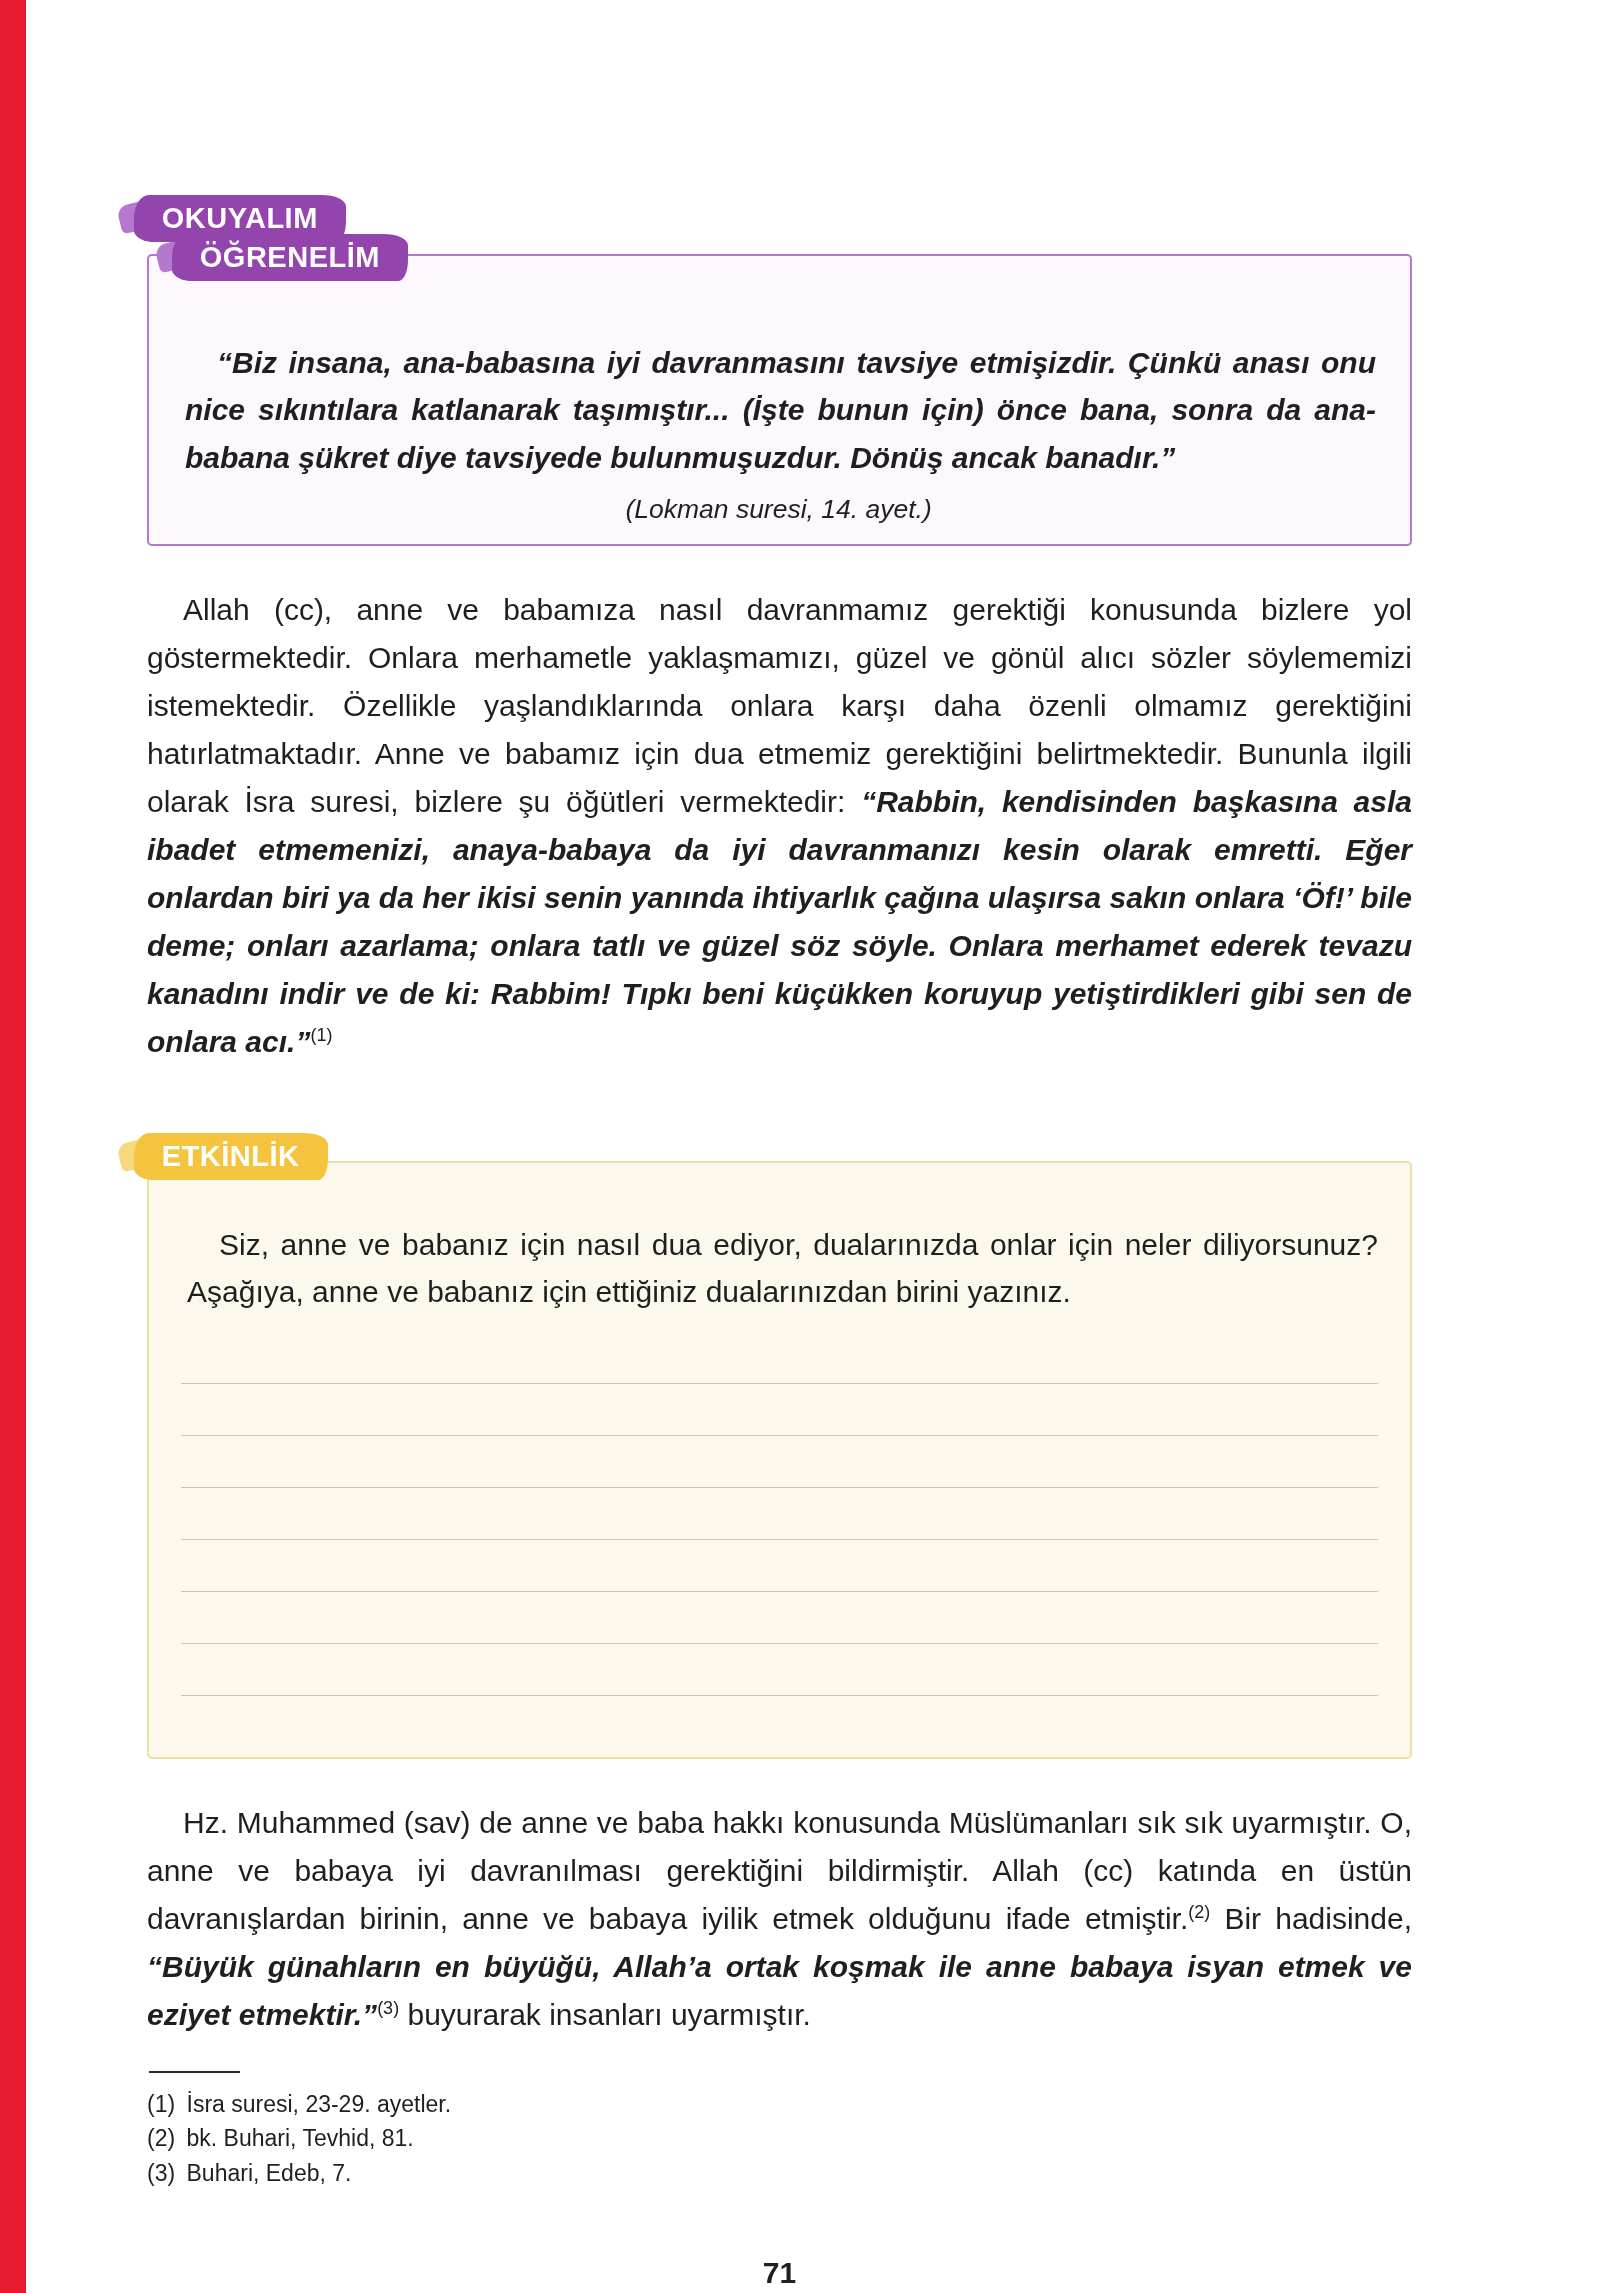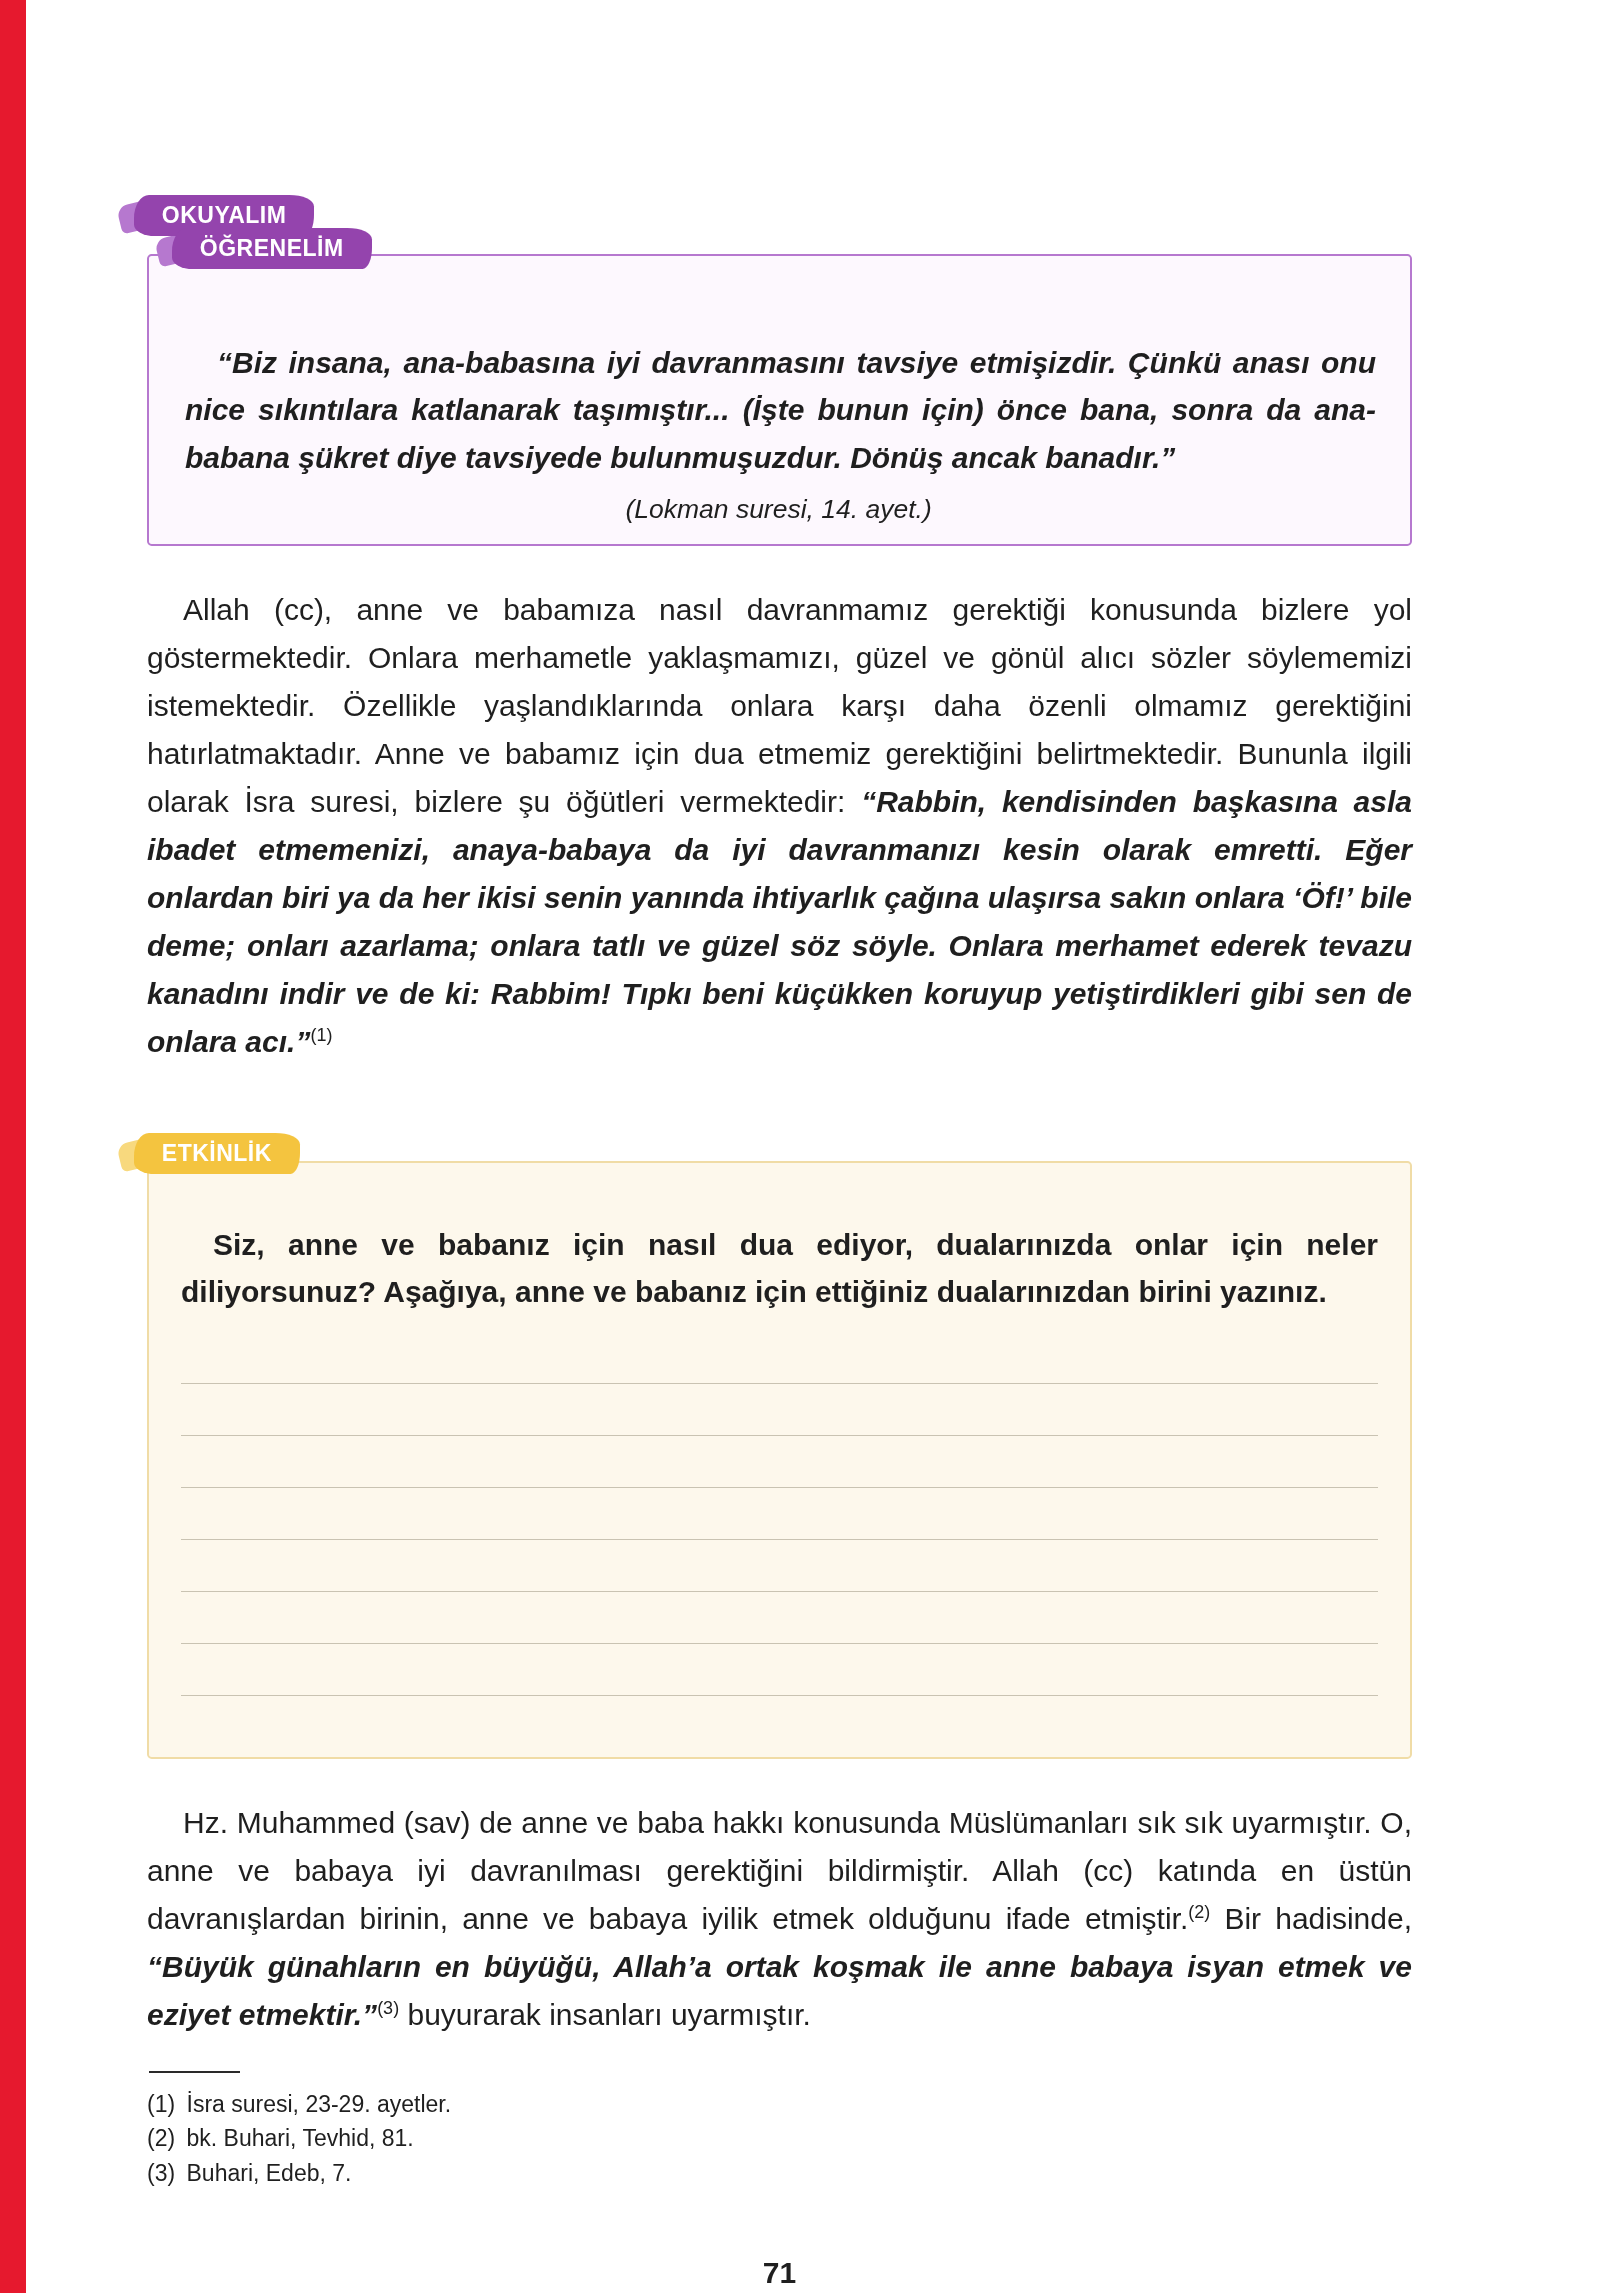--- a/index.html
+++ b/index.html
@@ -22,21 +22,21 @@
     margin-left: 147px;
     width: 1265px;
     padding-top: 254px;
   }
 
   
   .badge-line {
     display: inline-block;
     color: #ffffff;
     font-weight: bold;
-    font-size: 23px;
+    font-size: 29px;
     letter-spacing: 0.5px;
     padding: 8.5px 28px 9.5px 28px;
     position: relative;
   }
   .badge-purple {
     background: #9444ad;
     border-radius: 15px 24.6px 9.5px 21px / 23px 11.4px 21px 11.4px;
   }
   .badge-purple::before {
     content: "";
@@ -128,22 +128,21 @@
     border: 2.8px solid #f0dca6;
     background: #fdf8ec;
     border-radius: 4.7px;
     padding: 59px 32px 61px 32px;
   }
   .activity-prompt {
     font-size: 30px;
     line-height: 1.55;
     text-align: justify;
     text-indent: 32px;
-    margin: 0 0 17px 0;
-    font-weight: bold;
+    margin: 0 0 17px 6px;
   }
   .writing-lines { margin-top: 5.7px; }
   .writing-line {
     height: 51px;
     border-bottom: 1.9px solid #c9c3b2;
   }
 
   
   .footnotes { margin-top: 32px; }
   .footnote-divider {

